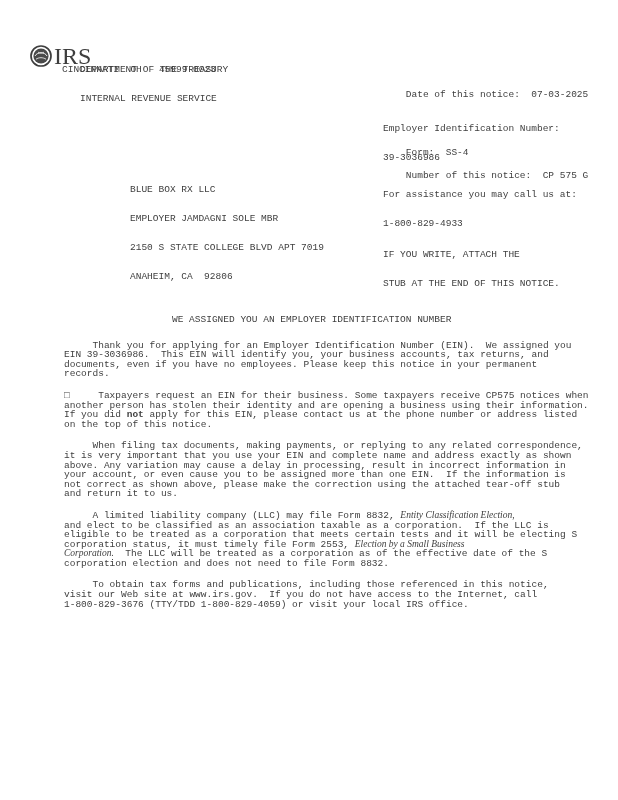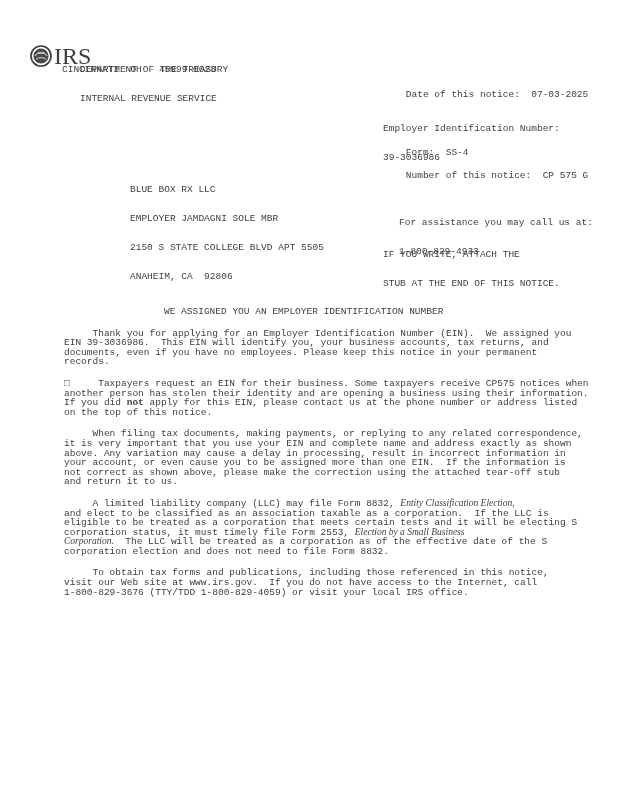--- a/index.html
+++ b/index.html
@@ -32,26 +32,26 @@
 
   
   .recipient { left: 110px; top: 166px; margin-left: 20px; }
 
   
   .ri { left: 383px; }
   .ri-date   { top: 80px; }
   .ri-ein    { top: 105px; }
   .ri-form   { top: 138px; }
   .ri-notice { top: 161px; }
-  .ri-assist { top: 199px; margin-left: 16px; }
+  .ri-assist { top: 171px; }
   .ri-write  { top: 231px; }
 
   
   .body-block { left: 64px; top: 299px; width: 548px; }
-  .doc-title { white-space: pre; padding-left: 92px; margin: 8px; }
+  .doc-title { white-space: pre; padding-left: 92px; margin: 16px; }
   .para { white-space: pre; margin: 12px 0 0 0; }
   .para b { font-weight: bold; }
   .para i { font-style: italic; font-family: Liberation Serif, serif; }
 </style>
 </head>
 <body>
 
 <div class="page">
 
   <div class="abs logo-wrap">
@@ -67,21 +67,21 @@
 
   <div class="abs dept-block mono">
     <div>DEPARTMENT OF THE TREASURY</div>
     <div>INTERNAL REVENUE SERVICE</div>
   </div>
   <div class="abs office-line mono">CINCINNATI  OH   45999-0023</div>
 
   <div class="abs recipient mono">
     <div>BLUE BOX RX LLC</div>
     <div>EMPLOYER JAMDAGNI SOLE MBR</div>
-    <div>2150 S STATE COLLEGE BLVD APT 5505</div>
+    <div>2150 S STATE COLLEGE BLVD APT 7019</div>
     <div>ANAHEIM, CA  92806</div>
   </div>
 
   <div class="abs ri ri-date mono">
     <span>Date of this notice:</span><span class="v2">07-03-2025</span>
   </div>
 
   <div class="abs ri ri-ein mono">
     <div>Employer Identification Number:</div>
     <div>39-3036986</div>

